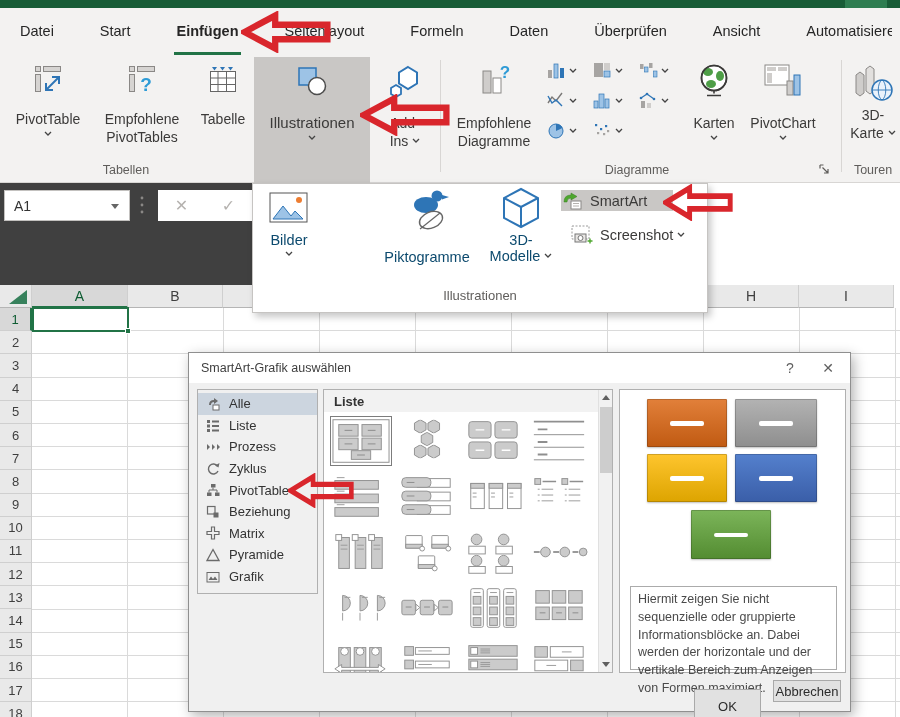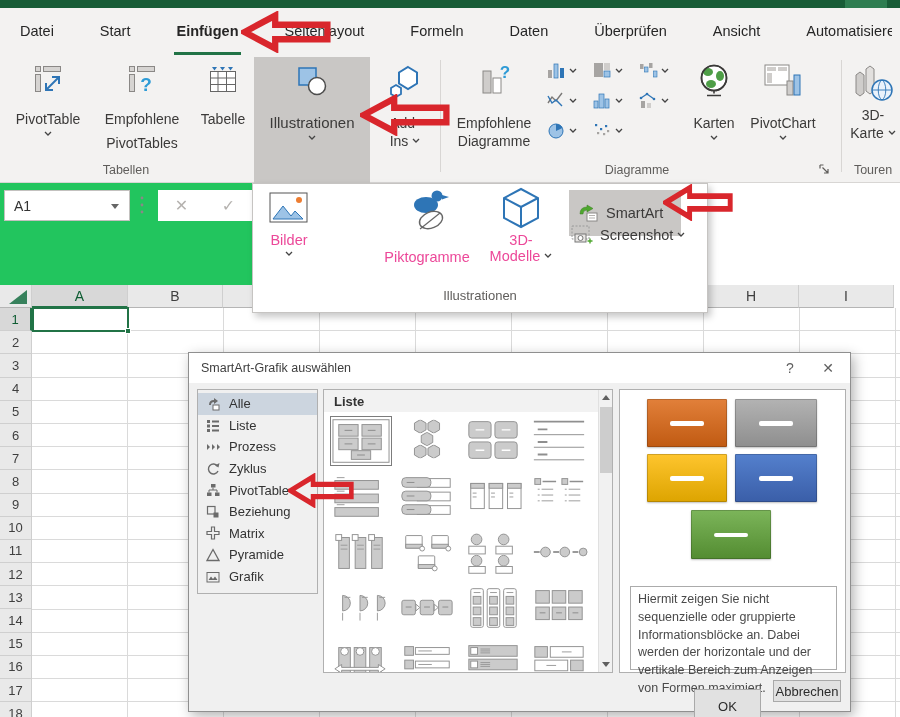--- a/index.html
+++ b/index.html
@@ -21,38 +21,38 @@
 .bigbtn .lbl{margin-top:15px;white-space:nowrap}
 .grouplbl{position:absolute;top:108px;font-size:12.5px;color:#5f5d5b;text-align:center}
 .vsep{position:absolute;top:5px;height:112px;width:1px;background:#d8d6d4}
 .chev{width:8px;height:5px;color:#444;margin-top:3px}
 .inl{display:inline-block;margin:0 0 1px 4px}
 .row{display:flex;align-items:center;justify-content:center}
 .pressed{background:#c9c7c5}
 .mc{position:absolute;width:44px;height:22px;display:flex;align-items:center}
 .mc .chev{margin:0 0 0 3px}
 
-#fxleft{position:absolute;left:0;top:183px;width:252px;height:102px;background:#22c55e}
+#fxleft{position:absolute;left:0;top:183px;width:252px;height:102px;background:#404040}
 #fxwhite{position:absolute;left:694px;top:183px;width:206px;height:102px;background:#fff}
 #namebox{position:absolute;left:4px;top:7px;width:126px;height:31px;background:#fff;border:1px solid #c3c1bf;display:flex;align-items:center;font-size:14px;color:#333;padding-left:9px}
 #fxbtns{position:absolute;left:158px;top:7px;width:94px;height:31px;background:#fff;display:flex;align-items:center;justify-content:space-around;font-size:16px;color:#b5b2af}
 
 #corner{position:absolute;left:0;top:285px;width:32px;height:23px;background:#e9e9e9;border-right:1px solid #cfcfcf;border-bottom:1px solid #b5b5b5}
 #colheads{position:absolute;left:32px;top:285px;height:23px;display:flex}
 .colh{height:23px;border-right:1px solid #cfcfcf;border-bottom:1px solid #b5b5b5;background:#e9e9e9;color:#3f3f3f;font-size:14px;display:flex;align-items:center;justify-content:center}
 .colh.sel{background:#d8d8d8;color:#0e5c32;border-bottom:2px solid var(--excel-green,#217346)}
 #rowheads{position:absolute;left:0;top:308px;width:32px;height:409px;overflow:hidden}
 .rowh{width:32px;height:23.2px;background:#e9e9e9;border-right:1px solid #cfcfcf;border-bottom:1px solid #cfcfcf;color:#3f3f3f;font-size:13px;display:flex;align-items:center;justify-content:center}
 .rowh.sel{background:#d8d8d8;color:#0e5c32;border-right:2px solid var(--excel-green,#217346)}
 #gridbg{position:absolute;left:32px;top:308px;width:868px;height:409px;background:#fff;background-image:repeating-linear-gradient(to bottom,transparent 0 22.2px,#dadada 22.2px 23.2px),repeating-linear-gradient(to right,transparent 0 95px,#dadada 95px 96px)}
 #selcell{position:absolute;left:32px;top:307px;width:97px;height:25px;border:2px solid var(--excel-green,#217346);background:#fff}
 #selcell .handle{position:absolute;right:-4px;bottom:-4px;width:6px;height:6px;background:var(--excel-green,#217346);border:1px solid #fff}
 
 #illumenu{position:absolute;left:252px;top:183px;width:456px;height:130px;background:#fff;border:1px solid #c6c4c2;box-shadow:3px 4px 7px rgba(0,0,0,.22);z-index:20}
-.mitem{position:absolute;display:flex;flex-direction:column;align-items:center;font-size:14.5px;color:#ec4899}
+.mitem{position:absolute;display:flex;flex-direction:column;align-items:center;font-size:14.5px;color:#0c4a6e}
 .mrow{position:absolute;display:flex;align-items:center;font-size:14.5px;color:#3b3a39}
 .mrow .mlabel{margin-left:7px}
 #menufooter{position:absolute;left:0;top:104px;width:100%;text-align:center;font-size:13px;color:#5f5d5b}
 
 #dialog{position:absolute;left:188px;top:352px;width:663px;height:360px;background:#f0f0f0;border:1px solid #8f8f8f;box-shadow:3px 4px 12px rgba(0,0,0,.3);z-index:25}
 #dlgtitlebar{position:absolute;left:0;top:0;width:100%;height:30px;background:#fff}
 #dlgtitle{position:absolute;left:12px;top:8px;font-size:12.5px;color:#3e3e3e}
 .dlgctl{position:absolute;top:4px;height:22px;display:flex;align-items:center;justify-content:center;font-size:14px;color:#5f5f5f}
 #catpanel{position:absolute;left:8px;top:36px;width:121px;height:205px;border:1px solid #b0b0b0}
 .cat{display:flex;align-items:center;height:21.6px;padding-left:8px;font-size:13px;color:#333}
@@ -553,21 +553,21 @@
       <div class="lbl">PivotTable</div>
       <svg class="chev" viewBox="0 0 8 5">
           <use href="#chevd"></use>
         </svg>
     </div>
     <div class="bigbtn" style="left:92px;width:100px">
       <svg class="ic" width="32" height="32">
           <use href="#ic-recpvt"></use>
         </svg>
       <div class="lbl">Empfohlene</div>
-      <div class="lbl" style="margin-top:6px">PivotTables</div>
+      <div class="lbl" style="margin-top:0">PivotTables</div>
     </div>
     <div class="bigbtn" style="left:194px;width:58px">
       <svg class="ic" width="32" height="32">
           <use href="#ic-tbl"></use>
         </svg>
       <div class="lbl">Tabelle</div>
     </div>
     <div class="grouplbl" style="left:0;width:252px">Tabellen</div>
 
     <div class="bigbtn pressed" style="left:254px;width:116px;height:126px">
@@ -788,21 +788,21 @@
           <use href="#ic-3dm"></use>
         </svg>
       <div style="margin-top:0">3D-</div>
       <div class="row">
           <span>Modelle</span>
           <svg class="chev inl" viewBox="0 0 8 5">
             <use href="#chevd"></use>
           </svg>
         </div>
     </div>
-    <div class="mrow pressed" style="left:316px;top:6px;width:112px;height:46px;padding-left:8px">
+    <div class="mrow pressed" style="left:308px;top:6px;width:112px;height:21px;">
       <svg width="22" height="18">
           <use href="#ic-sa"></use>
         </svg>
       <span class="mlabel">SmartArt</span>
     </div>
     <div class="mrow" style="left:312px;top:38px;width:130px;height:26px;padding-left:6px">
       <svg width="22" height="20">
           <use href="#ic-ss"></use>
         </svg>
       <span class="mlabel">Screenshot</span>

